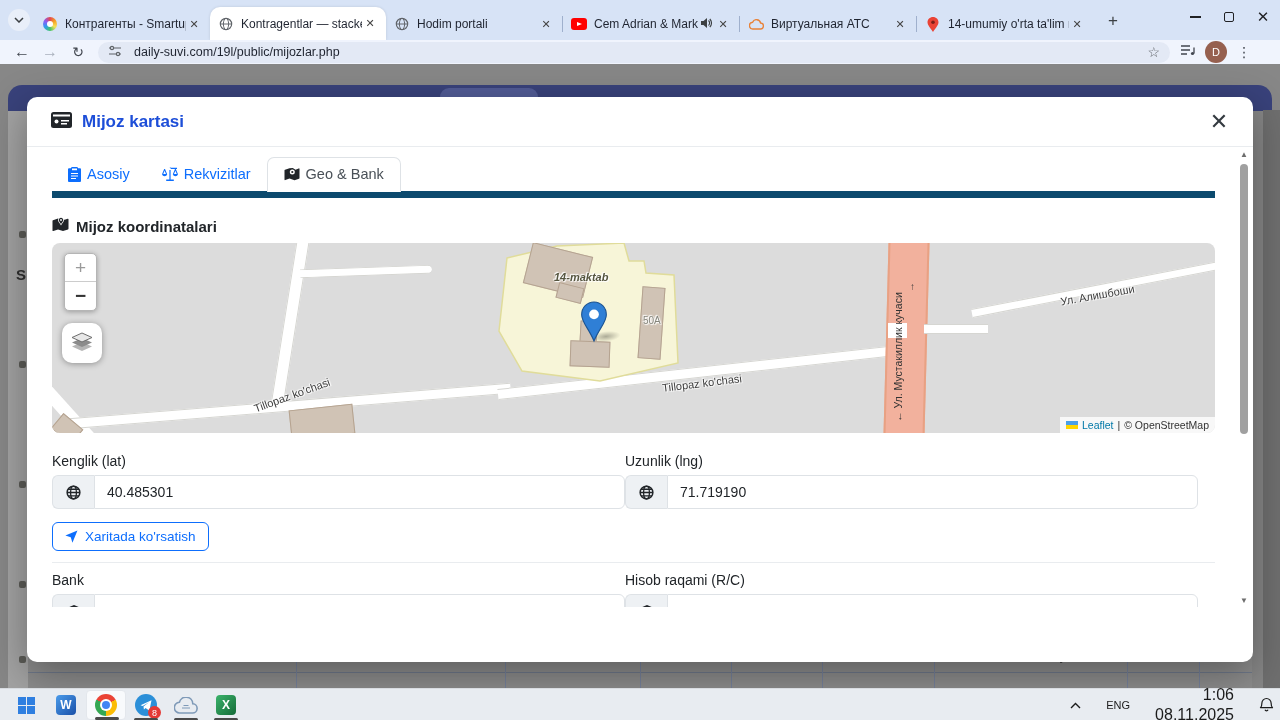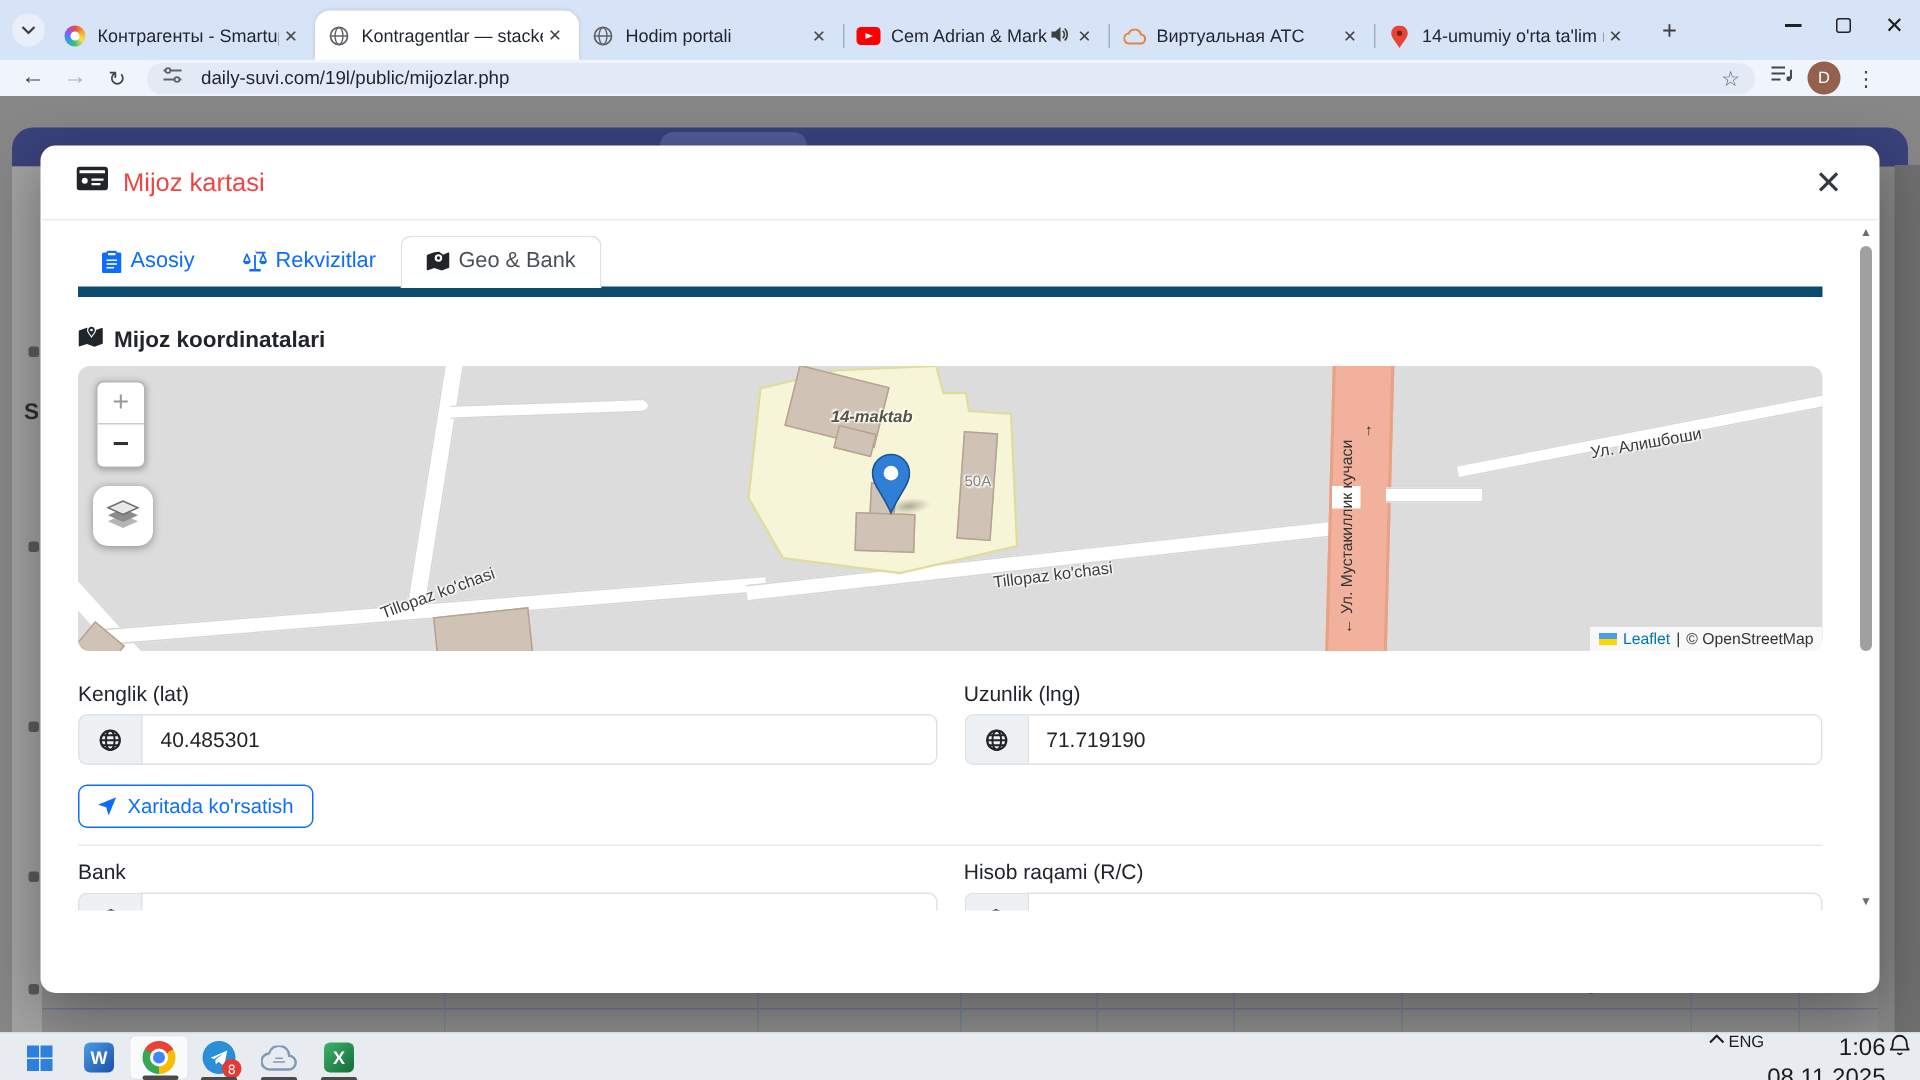--- a/index.html
+++ b/index.html
@@ -44,21 +44,21 @@
   .bg-tick { position:absolute; left:11px; width:7px; height:7px; background:#4a4a44; border-radius:2px; opacity:.8; }
   .bg-table { position:absolute; left:28px; right:28px; top:594px; height:30px; background:#8d8d8d; }
   .bg-vline { position:absolute; top:0; width:1px; height:30px; background:#77829b; }
   .bg-hline { position:absolute; left:0; right:0; top:14px; height:1px; background:#707a8c; }
   .bg-cell-text { position:absolute; top:-9px; font-size:12px; color:#3c3c3c; }
   .bg-scroll { position:absolute; right:0; top:46px; width:17px; bottom:0; background:#6f6f6f; }
 
   
   .modal { position:absolute; left:27px; top:97px; width:1226px; height:565px; background:#fff; border-radius:10px; box-shadow:0 12px 40px rgba(0,0,0,.35); }
   .modal-header { height:50px; display:flex; align-items:center; padding:0 20px 0 24px; border-bottom:1px solid #e9ecef; }
-  .modal-title { font-size:17px; font-weight:400; color:#ef4444; margin-left:10px; }
+  .modal-title { font-size:17px; font-weight:700; color:#1d4ed8; margin-left:10px; }
   .modal-close { margin-left:auto; width:28px; height:28px; display:flex; align-items:center; justify-content:center; color:#343a40; font-size:22px; }
   .modal-body { position:relative; height:460px; overflow:hidden; padding:12px 38px 0 25px; }
   .nav-tabs { display:flex; align-items:flex-end; border-bottom:7px solid #0c4a6e; height:39px; }
   .nav-link { display:flex; align-items:center; gap:6px; padding:8px 16px 9px; font-size:14.5px; color:#0d6efd; }
   .nav-link.active { color:#495057; background:#fff; border:1px solid #dee2e6; border-bottom:1px solid #fff; border-radius:7px 7px 0 0; margin-bottom:-1px; }
   .section-title { display:flex; align-items:center; gap:7px; margin-top:19px; font-size:15px; font-weight:bold; color:#212529; }
 
   
   .map { position:relative; margin-top:8px; width:1163px; height:190px; background:#dcdcdc; border-radius:8px; overflow:hidden; }
   .road { position:absolute; background:#fff; border-top:1px solid #d6d6d2; border-bottom:1px solid #d6d6d2; }
@@ -71,21 +71,21 @@
   .leaflet-bar { position:absolute; left:12px; top:10px; width:33px; background:#fff; border:1px solid #b5b5b5; border-radius:5px; box-shadow:0 1px 5px rgba(0,0,0,.3); overflow:hidden; }
   .leaflet-bar .zbtn { height:28px; display:flex; align-items:center; justify-content:center; font-size:19px; }
   .zbtn.zin { color:#9a9a9a; border-bottom:1px solid #ccc; }
   .zbtn.zout { color:#333; font-weight:bold; }
   .layers-ctl { position:absolute; left:10px; top:80px; width:40px; height:40px; background:#fff; border-radius:10px; box-shadow:0 1px 6px rgba(0,0,0,.35); display:flex; align-items:center; justify-content:center; }
   .attribution { position:absolute; right:0; bottom:0; background:rgba(255,255,255,.8); font-size:10.5px; color:#333; padding:2px 6px; display:flex; align-items:center; gap:4px; }
   .ua-flag { width:12px; height:8px; background:linear-gradient(#4aa0e8 50%, #ffd500 50%); display:inline-block; }
   .leaflet-link { color:#0078A8; }
 
   
-  .form-row { display:flex; gap:18px; margin-top:20px; }
+  .form-row { display:flex; gap:0; margin-top:20px; }
   .col { width:573px; }
   .field-label { font-size:14px; color:#212529; margin-bottom:6px; }
   .input-group { display:flex; height:34px; }
   .ig-addon { width:42px; background:#eef1f4; border:1px solid #dee2e6; border-right:0; border-radius:6px 0 0 6px; display:flex; align-items:center; justify-content:center; color:#212529; }
   .ig-input { flex:1; border:1px solid #dee2e6; border-radius:0 6px 6px 0; font-size:14px; color:#212529; padding:0 12px; font-family:"Liberation Sans",sans-serif; background:#fff; outline:none; }
   .btn-outline { margin-top:13px; display:inline-flex; align-items:center; gap:7px; padding:6px 12px; border:1px solid #0d6efd; color:#0d6efd; background:#fff; border-radius:6px; font-size:13.5px; }
   hr.divider { border:0; border-top:1px solid #e9ecef; margin:11px 0 9px; }
 
   .modal-footer { position:absolute; left:0; right:0; bottom:0; height:55px; background:#fff; border-top:1px solid #dee2e6; border-radius:0 0 10px 10px; display:flex; align-items:center; justify-content:flex-end; gap:9px; padding:0 14px; }
   .btn { height:35px; border:0; border-radius:6px; font-size:14.5px; padding:0 14px; font-family:"Liberation Sans",sans-serif; display:inline-flex; align-items:center; gap:7px; }
@@ -103,21 +103,21 @@
   .tb-btn.active { background:#f8fafc; border:1px solid #e3e7ec; border-radius:4px; }
   .tb-underline { position:absolute; left:8px; bottom:-1px; width:24px; height:3px; background:#4a4a4a; border-radius:2px; }
   .win-logo { width:17px; height:17px; display:grid; grid-template-columns:8px 8px; grid-template-rows:8px 8px; gap:1px; }
   .win-logo div { background:#2f7fe0; }
   .office-icon { width:20px; height:20px; border-radius:4px; color:#fff; font-size:12px; font-weight:bold; display:flex; align-items:center; justify-content:center; }
   .word { background:linear-gradient(135deg,#4a9bea,#1a50a8); }
   .excel { background:linear-gradient(135deg,#3bb36b,#156b38); }
   .tg-wrap { position:relative; width:22px; height:22px; }
   .tg-circle { width:22px; height:22px; border-radius:50%; background:#2b8fd8; display:flex; align-items:center; justify-content:center; }
   .tg-badge { position:absolute; right:-4px; bottom:-3px; width:13px; height:13px; background:#e53935; border-radius:50%; color:#fff; font-size:9px; display:flex; align-items:center; justify-content:center; }
-  .tb-right { position:absolute; right:6px; top:0; height:32px; display:flex; align-items:flex-start; gap:2px; color:#1b1b1b; }
+  .tb-right { position:absolute; right:6px; top:0; height:32px; display:flex; align-items:center; gap:25px; color:#1b1b1b; }
   .tb-lang { font-size:11px; }
   .tb-clock { font-size:16px; text-align:right; line-height:1.25; }
 </style>
 </head>
 <body>
 
 <div class="tabstrip">
   <div class="tab-chevron">
     <svg width="10" height="6" viewBox="0 0 10 6">
         <path d="M1 1l4 4 4-4" fill="none" stroke="#3c4043" stroke-width="1.5"></path>

